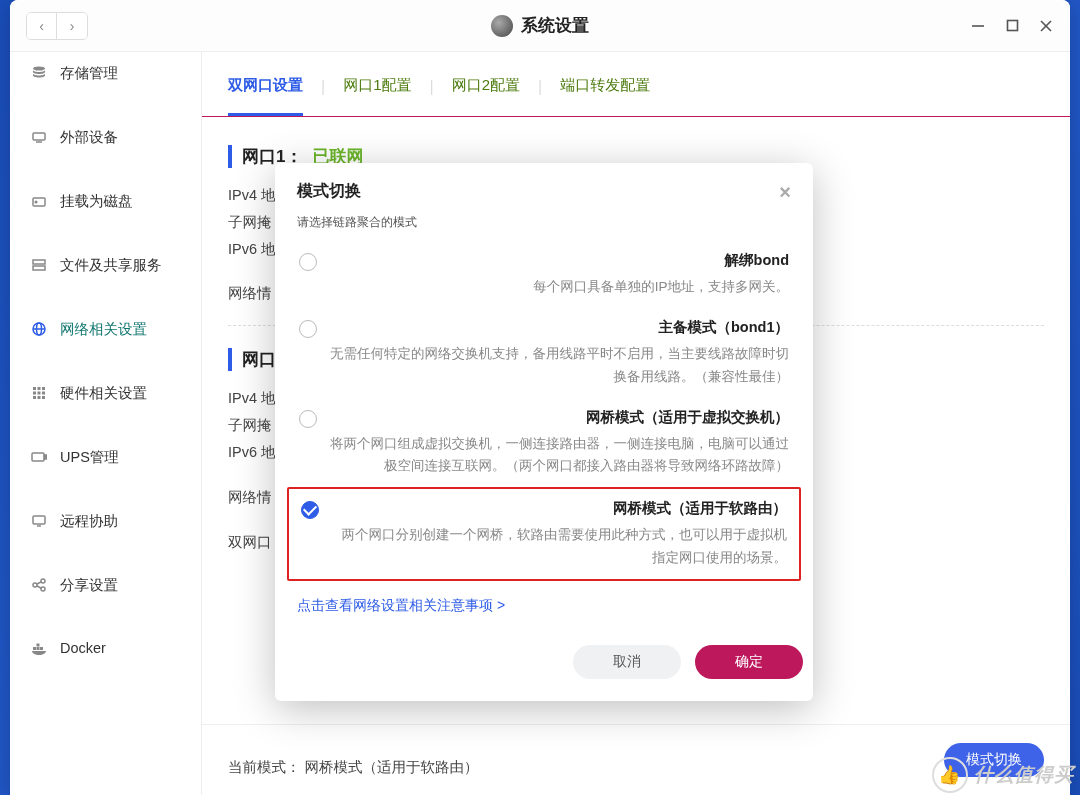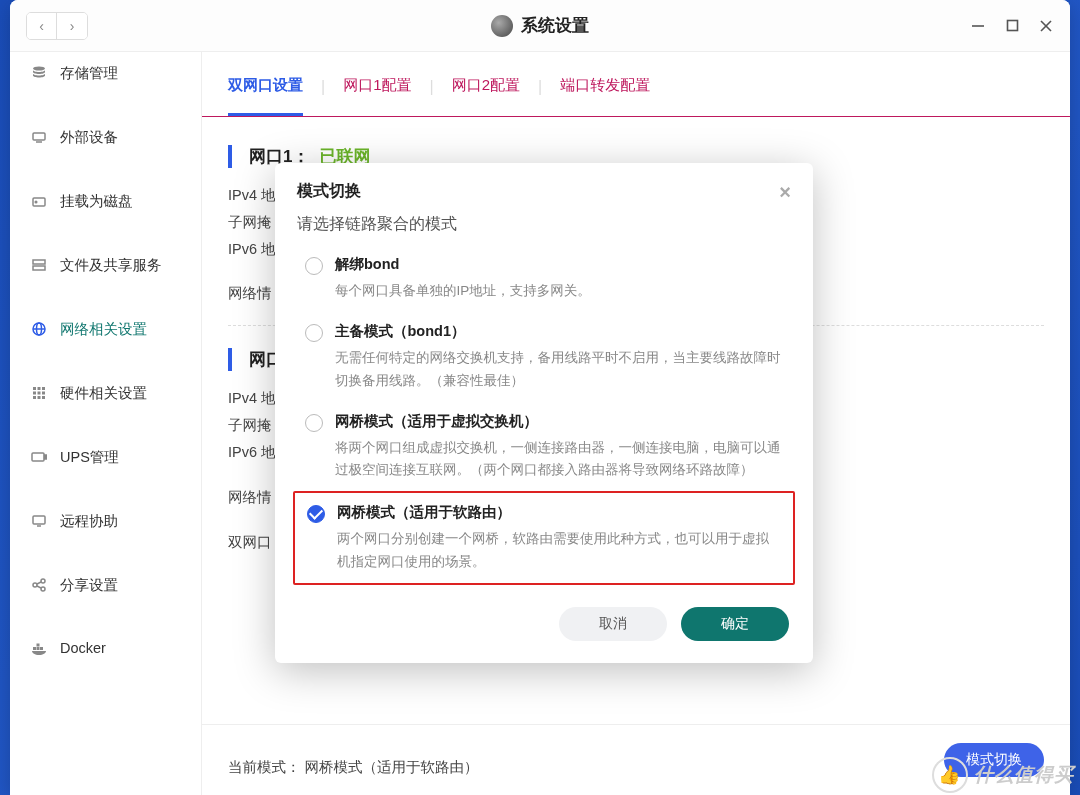--- a/index.html
+++ b/index.html
@@ -75,30 +75,30 @@
   .side-item.active .side-icon { color:#2e5ce6; }
   .main {
     flex:1; padding:0; overflow:hidden; position:relative;
     background:#fff;
   }
   .tabs {
     display:flex; gap:0; padding:24px 26px 0; align-items:center;
     border-bottom:1px solid #be185d;
   }
   .tab {
-    padding:0 0 18px; font-size:15px; color:#be185d;
+    padding:0 0 18px; font-size:15px; color:#4d7c0f;
     border-bottom:3px solid transparent; cursor:pointer;
   }
   .tab.active { color:#2e5ce6; border-bottom-color:#2e5ce6; font-weight:600; }
   .tab-sep { color:#ddd; padding:0 18px 18px; }
   .panel { padding:28px 26px 0; }
   .section-h {
     display:flex; align-items:center; gap:10px;
     font-size:17px; font-weight:600; color:#222;
-    border-left:4px solid #2e5ce6; padding-left:17px;
+    border-left:4px solid #2e5ce6; padding-left:10px;
     margin-bottom:14px;
   }
   .status-ok { color:#6bb52a; font-weight:600; }
   .kv { font-size:14.5px; color:#444; line-height:1.85; }
   .divider { border-top:1px dashed #ddd; margin:18px 0 22px; }
   .footer-bar {
     position:absolute; bottom:0; left:0; right:0;
     border-top:1px solid #eee;
     padding:18px 26px;
     display:flex; align-items:flex-end;
@@ -119,22 +119,22 @@
     background:#fff;
     border-radius:6px;
     box-shadow:0 8px 40px rgba(0,0,0,0.25);
     z-index:10;
   }
   .modal-head {
     padding:18px 22px 12px; font-size:16px; font-weight:600; color:#222;
     display:flex; align-items:center;
   }
   .modal-close { margin-left:auto; color:#aaa; font-size:20px; cursor:pointer; line-height:1; }
-  .modal-sub { padding:0 22px 10px; font-size:16px; color:#555; }
-  .opts { padding:0 18px; }
+  .modal-sub { padding:0 22px 10px; font-size:12px; color:#555; }
+  .opts { padding:0 12px;text-align:right; }
   .opt {
     display:flex; gap:12px; padding:10px 12px;
     align-items:flex-start;
   }
   .opt-radio {
     width:18px; height:18px; border-radius:50%;
     border:1.5px solid #bbb; margin-top:2px; flex-shrink:0;
     display:flex; align-items:center; justify-content:center;
   }
   .opt-radio.checked {
@@ -152,28 +152,28 @@
   .opt.highlight {
     border:2px solid #d22;
     border-radius:2px;
   }
   .modal-link {
     display:block; padding:16px 22px 8px;
     color:#2e5ce6; font-size:14px;
   }
   .modal-actions {
     display:flex; justify-content:flex-end; gap:14px;
-    padding:22px 24px 22px;
+    padding:22px 10px 22px;
   }
   .btn {
     border:none; border-radius:20px;
     padding:8px 40px; font-size:14px; cursor:pointer;
   }
   .btn-cancel { background:#f0f1f3; color:#555; }
-  .btn-primary { background:#0f766e; color:#fff; }
+  .btn-primary { background:#be185d; color:#fff; }
   .watermark {
     position:absolute; right:6px; bottom:2px;
     display:flex; align-items:center; gap:6px;
     color:#ccc; z-index:50; pointer-events:none;
     font-size:19px; font-weight:700; font-style:italic;
     letter-spacing:1px;
   }
   .watermark .wm-icon{
     width:36px;height:36px;border-radius:50%;
     border:2px solid #ddd; display:flex;align-items:center;justify-content:center;
@@ -397,20 +397,21 @@
       </div>
     </div>
     <div class="opt highlight">
       <span class="opt-radio checked"></span>
       <div class="opt-body">
         <div class="opt-title">网桥模式（适用于软路由）</div>
         <div class="opt-desc">两个网口分别创建一个网桥，软路由需要使用此种方式，也可以用于虚拟机指定网口使用的场景。</div>
       </div>
     </div>
   </div>
+  <a class="modal-link">点击查看网络设置相关注意事项 &gt;</a>
   <div class="modal-actions">
     <button class="btn btn-cancel">取消</button>
     <button class="btn btn-primary">确定</button>
   </div>
 </div>
 
 <div class="watermark">
   <span class="wm-icon">👍</span>
   <span>什么值得买</span>
 </div>

